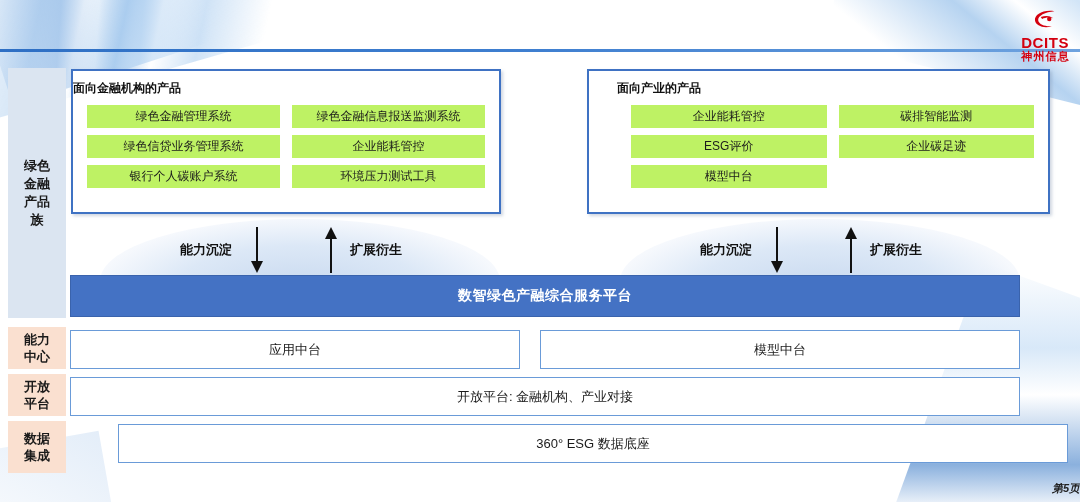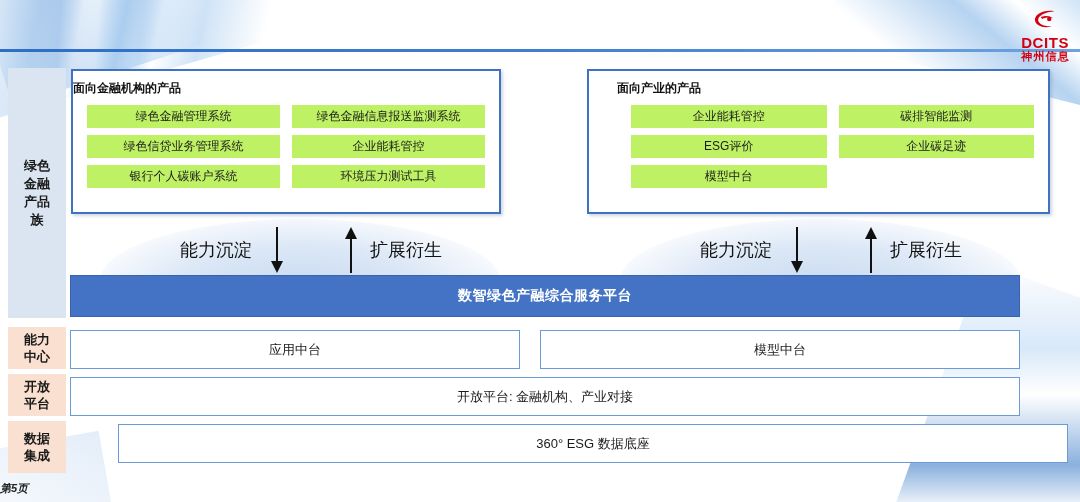--- a/index.html
+++ b/index.html
@@ -131,21 +131,21 @@
        rgba(255,255,255,0) 100%);
     border-radius:50% 50% 0 0 / 100% 100% 0 0;
     z-index:2;
   }
   .dome-left{left:100px;width:400px;}
   .dome-right{left:620px;width:400px;}
 
   .flowgrp{position:absolute;top:222px;height:56px;z-index:3;display:flex;align-items:center;}
   .flow-left{left:180px;}
   .flow-right{left:700px;}
-  .flow-label{font-size:18px;font-weight:normal;color:#111;white-space:nowrap;}
+  .flow-label{font-size:13px;font-weight:bold;color:#111;white-space:nowrap;}
   .arrow{width:22px;height:48px;display:block;}
 
   
   .platform{
     position:absolute;left:70px;top:275px;width:948px;height:40px;
     background:#4472c4;border:1px solid #3a63ac;
     display:flex;align-items:center;justify-content:center;
     color:#ffffff;font-size:14px;font-weight:bold;letter-spacing:.5px;
     z-index:4;
   }
@@ -156,21 +156,21 @@
     display:flex;align-items:center;justify-content:center;
     font-size:13px;color:#1b1b1b;z-index:4;
   }
   .box-app{left:70px;top:330px;width:448px;height:37px;}
   .box-model{left:540px;top:330px;width:478px;height:37px;}
   .box-open{left:70px;top:377px;width:948px;height:37px;}
   .box-data{left:70px;top:424px;width:948px;height:37px;margin-left:48px;}
 
   
   .footer{
-    position:absolute;left:0;right:0;bottom:6px;text-align:left;
+    position:absolute;left:0;right:0;bottom:6px;text-align:right;
     font-size:11px;font-style:italic;font-weight:bold;color:#222;z-index:6;
   }
 </style>
 </head>
 <body>
 
 <div class="slide">
 
   <div class="deco-tl"></div>
   <div class="deco-tl2"></div>

